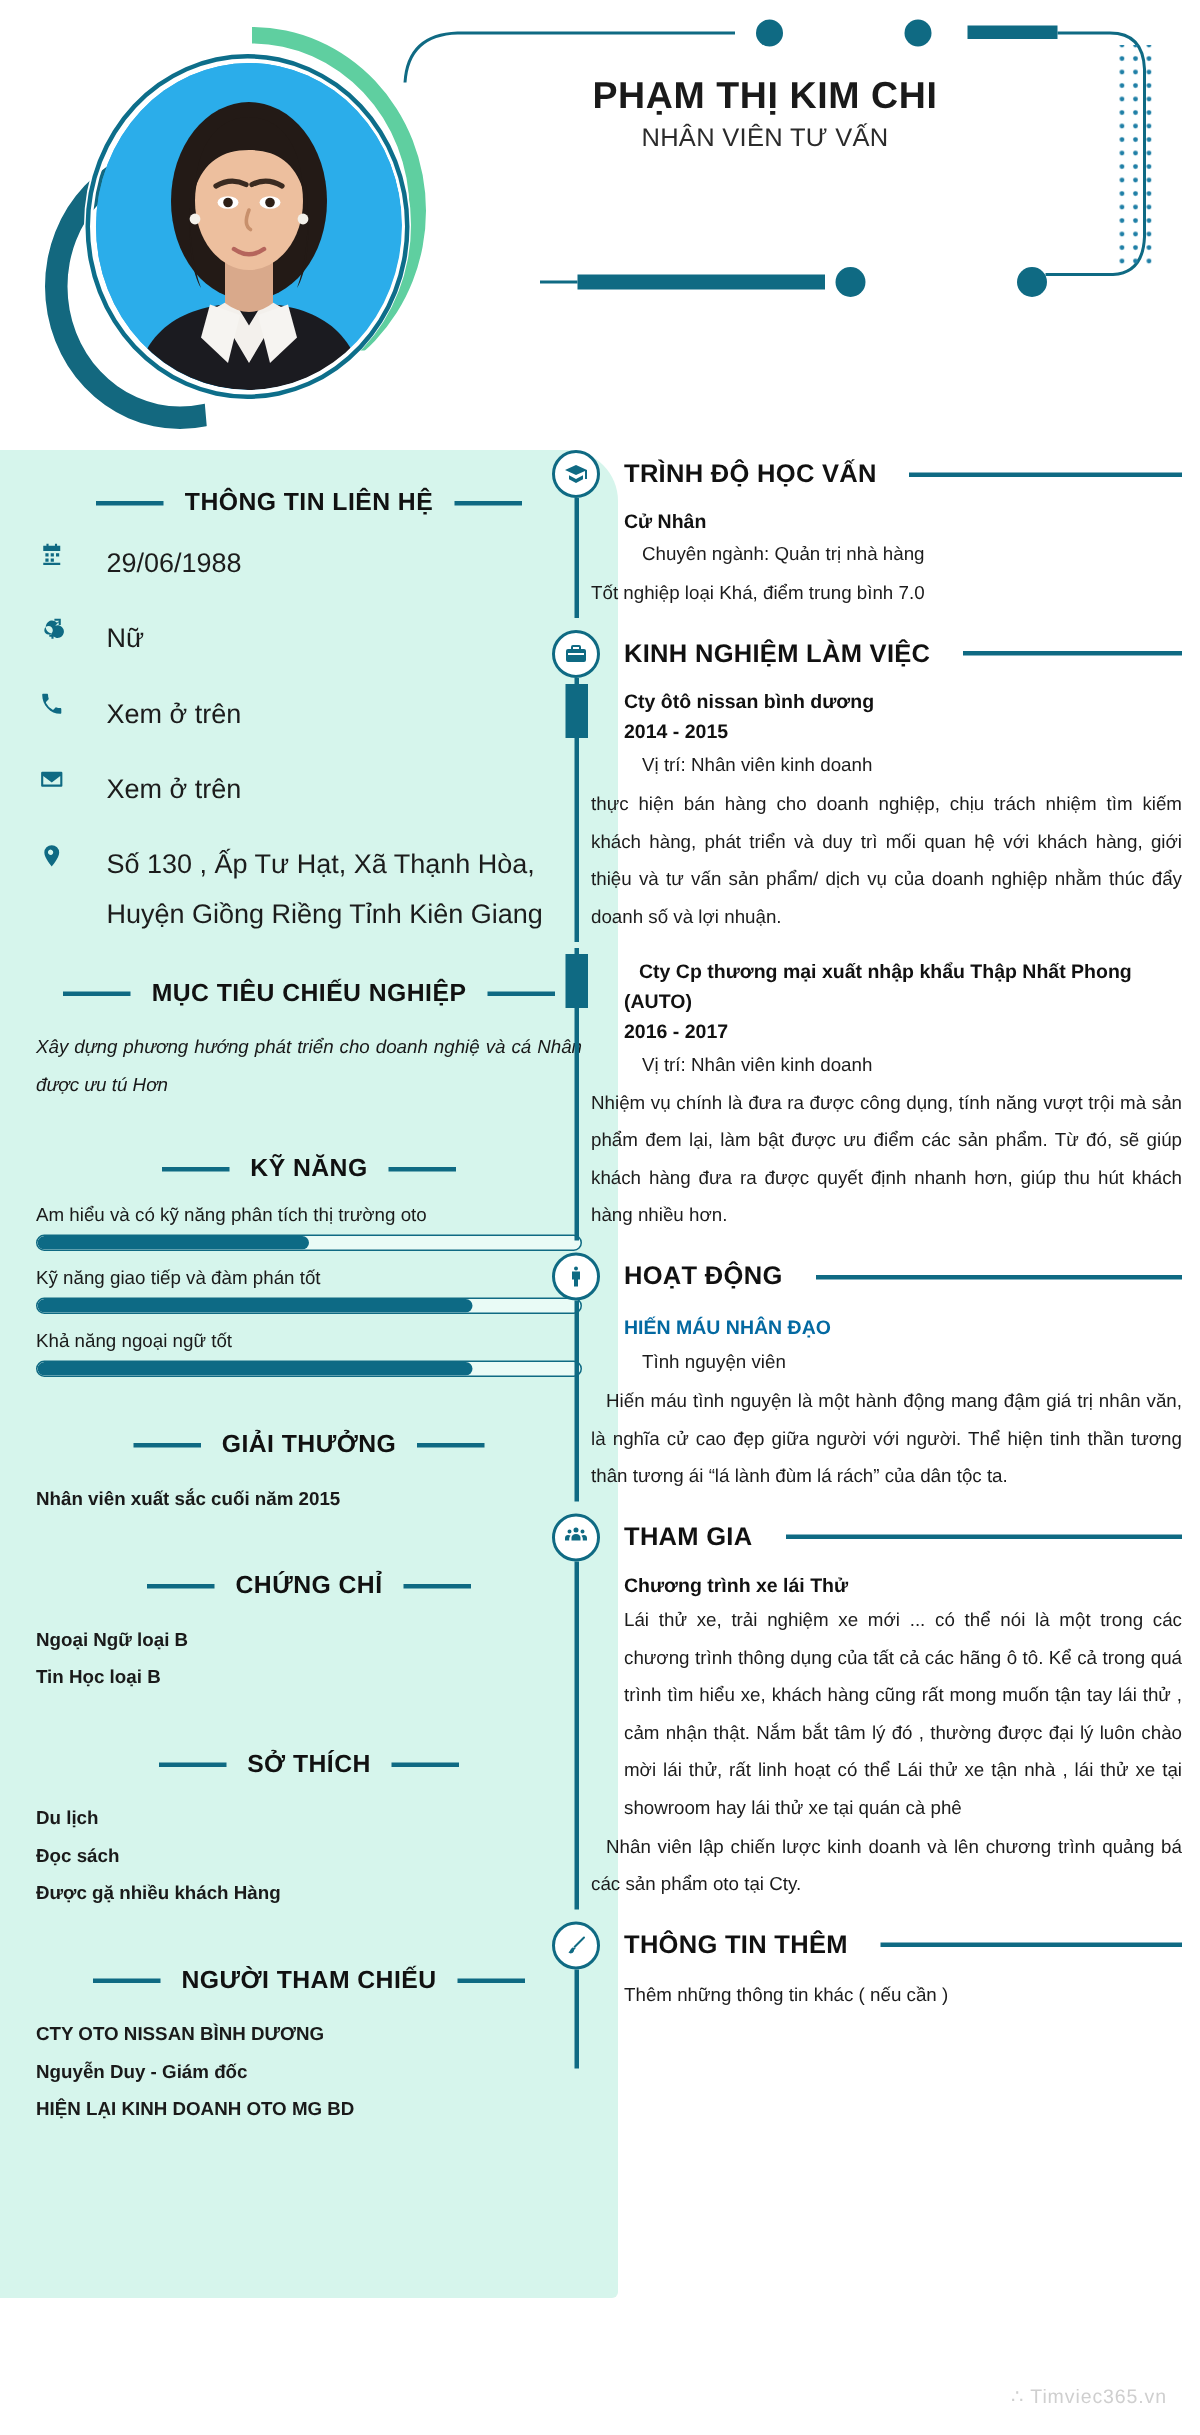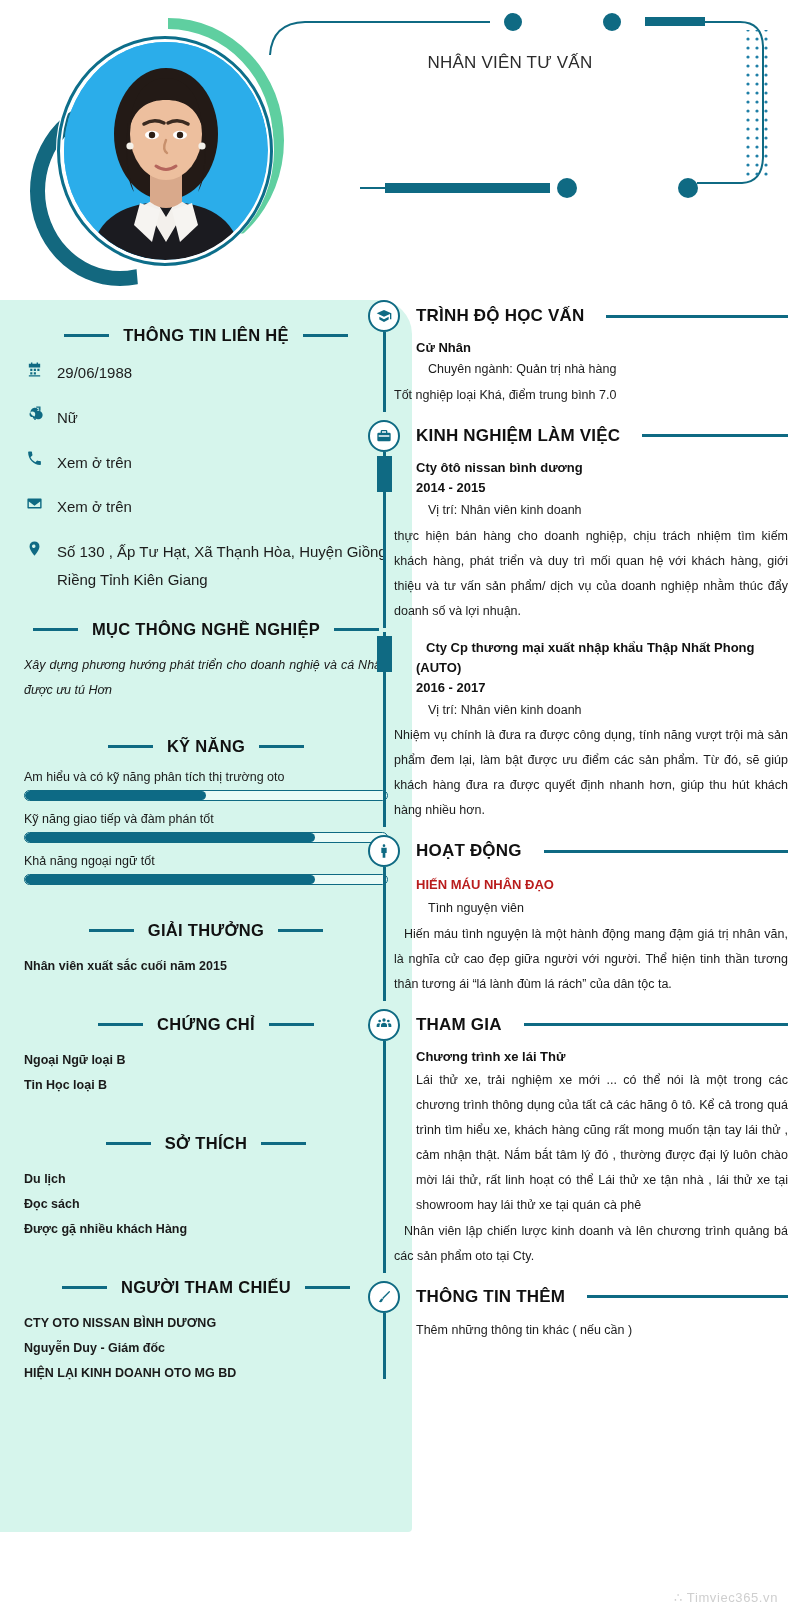--- a/index.html
+++ b/index.html
@@ -71,21 +71,21 @@
   .sb-line { height: 3px; background: #0f6a83; flex: 0 0 45px; }
   .sb-title {
     font-size: 16.5px; font-weight: 700; color: #111; letter-spacing: .3px; white-space: nowrap;
   }
   .sb-sec-body { margin-top: 14px; }
 
   
   .contact-row { display: flex; align-items: flex-start; gap: 13px; margin-bottom: 17px; }
   .c-ico { flex: 0 0 20px; width:20px; height: 20px; color: #0f6a83; display:flex; align-items:center; justify-content:center; }
   .c-ico svg { width: 17px; height: 17px; fill: #0f6a83; }
-  .c-text { font-size: 15px; color: #1c1c1c; line-height: 1.85; }
+  .c-text { font-size: 18px; color: #1c1c1c; line-height: 1.85; margin-left: 14px; }
 
   
   .objective { font-size: 12.5px; font-style: italic; line-height: 2.0; text-align: justify; color:#181818; }
 
   
   .skill { margin-bottom: 11px; }
   .skill-label { font-size: 12.5px; color: #1a1a1a; margin-bottom: 6px; }
   .skill-track {
     position: relative; height: 11px; border-radius: 6px;
     border: 1px solid #0f6a83; background: #e9fbf6; overflow: hidden;
@@ -115,21 +115,21 @@
   }
 
   .entry-title { font-size: 13px; font-weight: 700; color: #111; line-height: 1.55; }
   .entry-title.indent { text-indent: 10px; }
   .entry-date { font-size: 13px; font-weight: 700; color: #111; line-height: 1.6; }
   .entry-sub { font-size: 12.5px; color: #1c1c1c; line-height: 1.9; padding-left: 12px; }
   .entry-sub.noindent { padding-left: 0; }
   .entry-desc { font-size: 12.5px; color: #1c1c1c; line-height: 2.0; text-align: justify; margin-top: 1px; }
   .entry-desc.lead { text-indent: 10px; }
   .entry-desc.outdent { margin-left: -22px; }
-  .entry-caps { font-size: 13px; font-weight: 700; color: #b91c1c; line-height: 1.8; }
+  .entry-caps { font-size: 13px; font-weight: 700; color: #0369a1; line-height: 1.8; }
 
   
   .watermark {
     position: absolute; right: 22px; bottom: 18px;
     font-family: Liberation Sans, sans-serif; font-size: 13px; color: #cfcfcf; letter-spacing: .6px;
   }
 </style>
 </head>
 <body>
 
@@ -197,20 +197,21 @@
       <rect x="492" y="30" width="30" height="148" fill="url(#dots)"></rect>
 
       <path d="M110 188 L135 188" stroke="#0f6a83" stroke-width="2" fill="none"></path>
       <rect x="135" y="183" width="165" height="10" fill="#0f6a83"></rect>
       <circle cx="317" cy="188" r="10" fill="#0f6a83"></circle>
 
       <circle cx="438" cy="188" r="10" fill="#0f6a83"></circle>
     </svg>
 
     <div class="name-block">
+      <div class="cv-name">PHẠM THỊ KIM CHI</div>
       <div class="cv-role">NHÂN VIÊN TƯ VẤN</div>
     </div>
   </div>
 
   <div class="body-row">
 
     <aside class="sidebar">
 
       <section class="sb-sec">
         <div class="sb-title-row">
@@ -264,21 +265,21 @@
             </span>
             <span class="c-text">Số 130 , Ấp Tư Hạt, Xã Thạnh Hòa, Huyện Giồng Riềng Tỉnh Kiên Giang</span>
           </div>
 
         </div>
       </section>
 
       <section class="sb-sec">
         <div class="sb-title-row">
           <span class="sb-line"></span>
-          <span class="sb-title">MỤC THÔNG NGHỀ NGHIỆP</span>
+          <span class="sb-title">MỤC TIÊU CHIẾU NGHIỆP</span>
           <span class="sb-line"></span>
         </div>
         <div class="sb-sec-body">
           <p class="objective">Xây dựng phương hướng phát triển cho doanh nghiệ và cá Nhân được ưu tú Hơn</p>
         </div>
       </section>
 
       <section class="sb-sec" style="margin-top:34px">
         <div class="sb-title-row">
           <span class="sb-line"></span>

